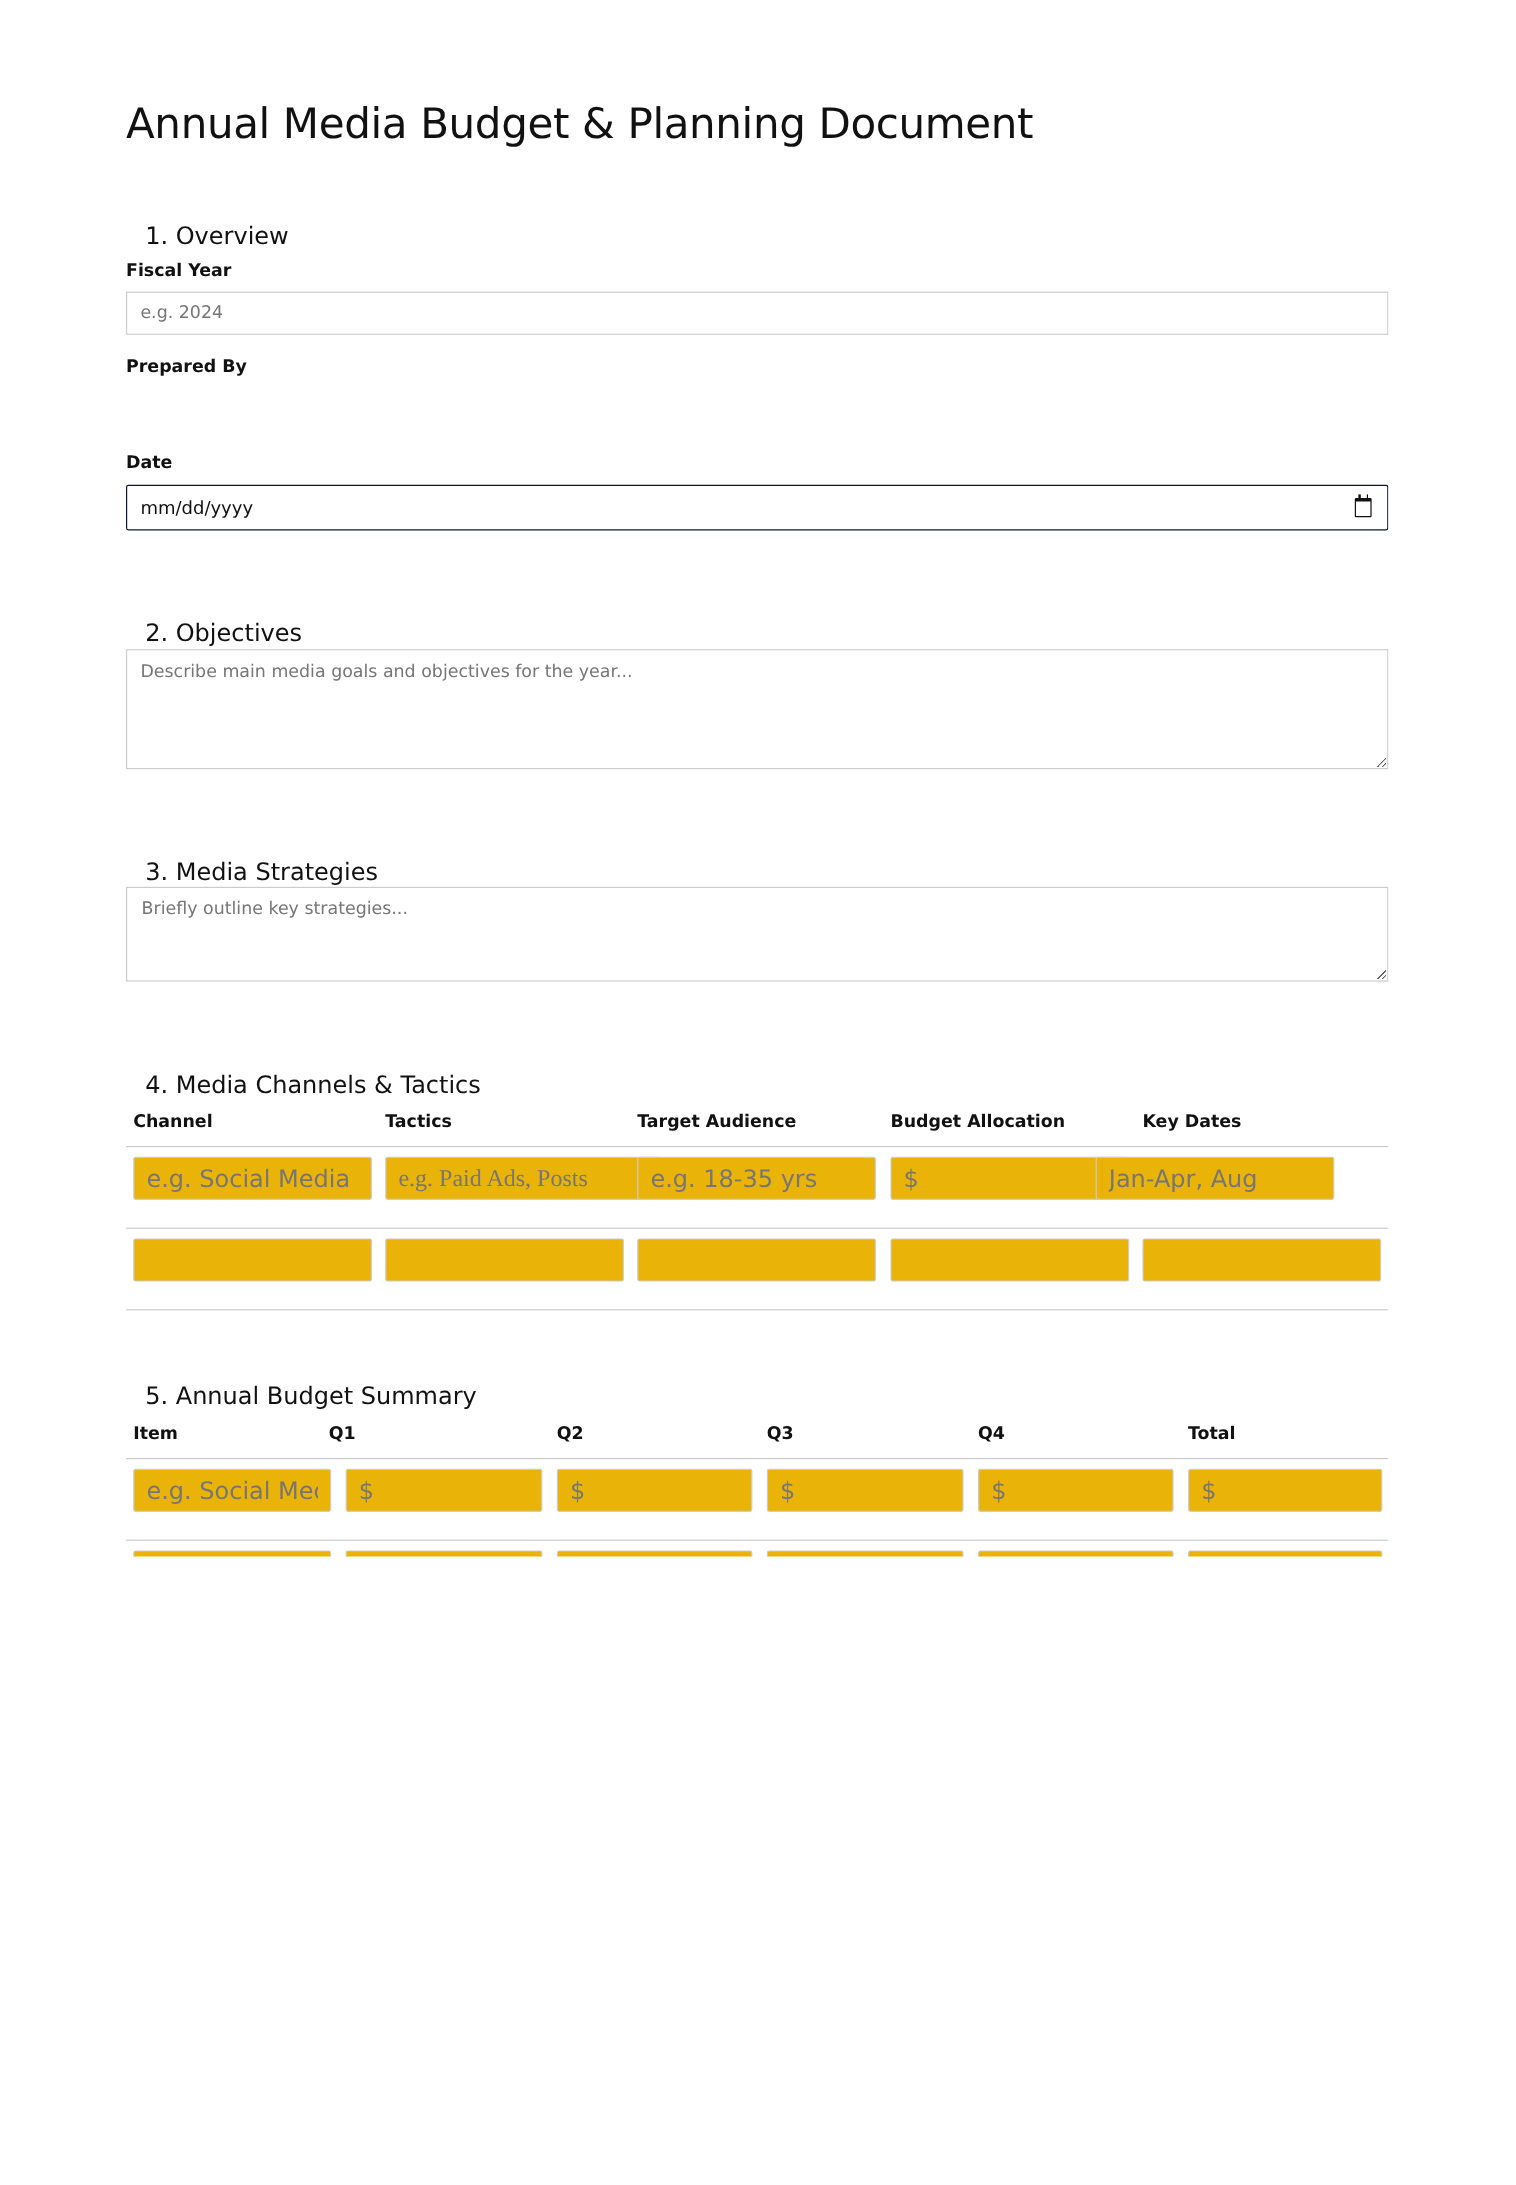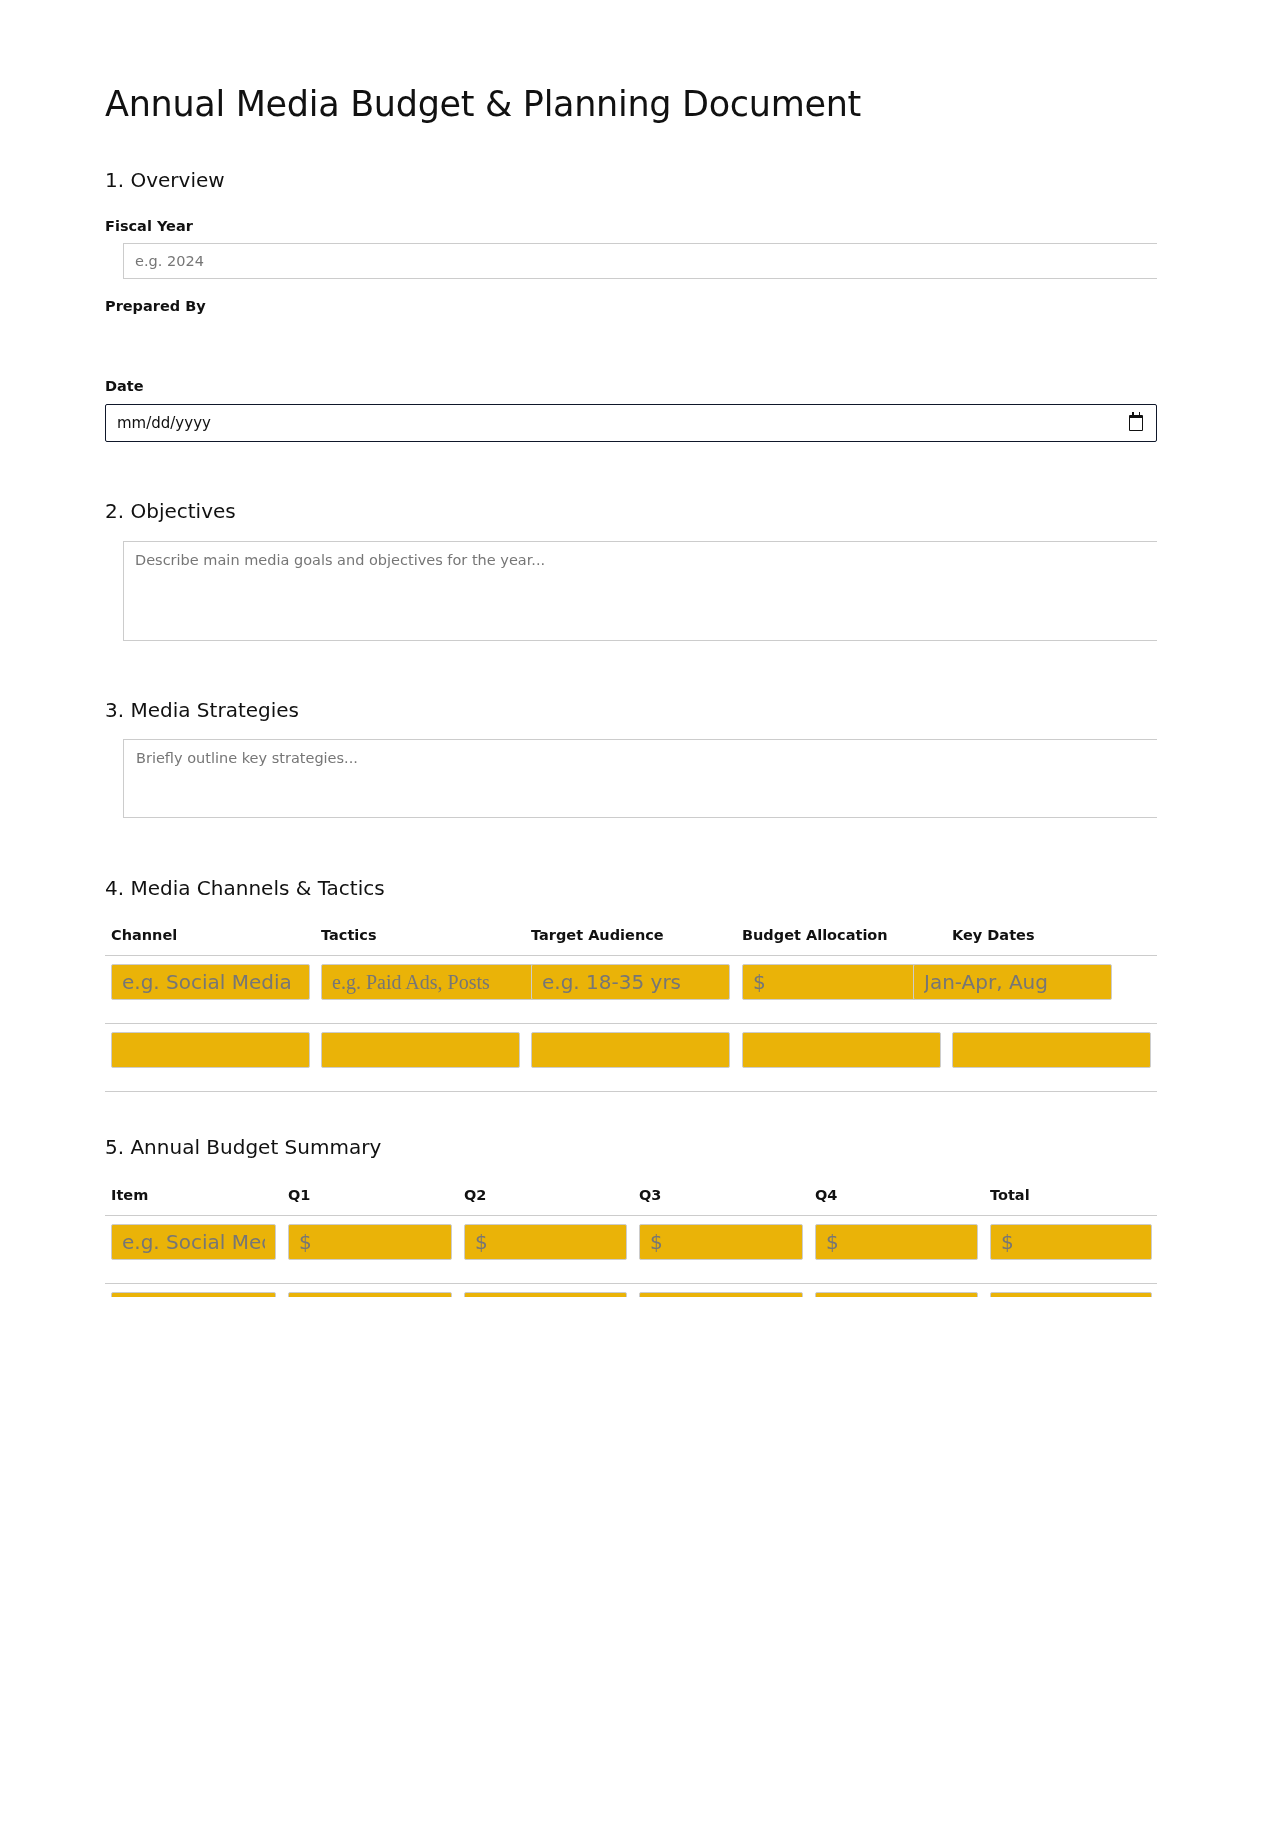--- a/index.html
+++ b/index.html
@@ -10,31 +10,31 @@
   }
   .page {
     position: absolute; left: 105px; top: 0; width: 1052px;
     height: 1297px; overflow: hidden;
   }
   h1 {
     margin: 0; position: absolute; left: 0; top: 84px;
     font-size: 35px; font-weight: 500; letter-spacing: -0.3px; white-space: nowrap;
   }
   h2 {
-    margin: 0; position: absolute; left: 0;
+    margin: 16px; position: absolute; left: 0;
     font-size: 20px; font-weight: 500; white-space: nowrap;
   }
   .lbl {
     position: absolute; left: 0; font-size: 14.5px; font-weight: 600; white-space: nowrap;
   }
   .field {
     position: absolute; left: 0; width: 1052px; box-sizing: border-box;
     border: 1px solid #cccccc; border-radius: 0; background: #fff;
     font-family: "DejaVu Sans", "Liberation Sans", sans-serif;
-    font-size: 14.5px; padding: 0 11px; color: #111; outline: none; margin-left: 18px;
+    font-size: 14.5px; padding: 0 11px; color: #111; outline: none;
   }
   .field::placeholder { color: #767676; }
   textarea.field { padding: 10px 11px; resize: vertical; }
   .date-field {
     position: absolute; left: 0; width: 1052px; height: 38px; box-sizing: border-box;
     border: 1px solid #0f172a; border-radius: 2px; background: #fff;
     display: flex; align-items: center; justify-content: space-between;
     padding: 0 11px; font-size: 15px; color: #111;
   }
   .cal-icon {
@@ -107,21 +107,21 @@
     <input class="cell" style="left: 426px; top: 1032px; width: 199px;" type="text" placeholder="">
     <input class="cell" style="left: 637px; top: 1032px; width: 199px;" type="text" placeholder="">
     <input class="cell" style="left: 847px; top: 1032px; width: 199px;" type="text" placeholder="">
     <div class="hline" style="top:1091px"></div>
   </div>
 
   <h2 style="top:1135px">5. Annual Budget Summary</h2>
 
   <div class="tbl" style="top:0">
     <div class="th" style="left:6px;top:1187px">Item</div>
-    <div class="th" style="left:183px;top:1187px">Q1</div>
+    <div class="th" style="left:169px;top:1187px">Q1</div>
     <div class="th" style="left:359px;top:1187px">Q2</div>
     <div class="th" style="left:534px;top:1187px">Q3</div>
     <div class="th" style="left:710px;top:1187px">Q4</div>
     <div class="th" style="left:885px;top:1187px">Total</div>
     <div class="hline" style="top:1215px"></div>
 
     <input class="cell" style="left: 6px; top: 1224px; width: 165px;" type="text" placeholder="e.g. Social Media">
     <input class="cell" style="left: 183px; top: 1224px; width: 164px;" type="text" placeholder="$">
     <input class="cell" style="left: 359px; top: 1224px; width: 163px;" type="text" placeholder="$">
     <input class="cell" style="left: 534px; top: 1224px; width: 164px;" type="text" placeholder="$">

